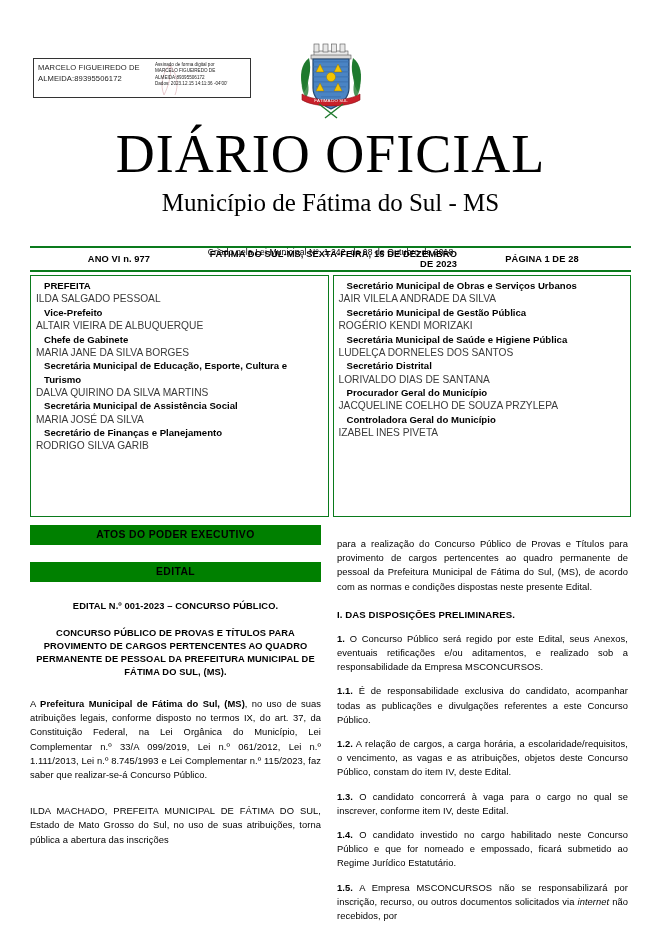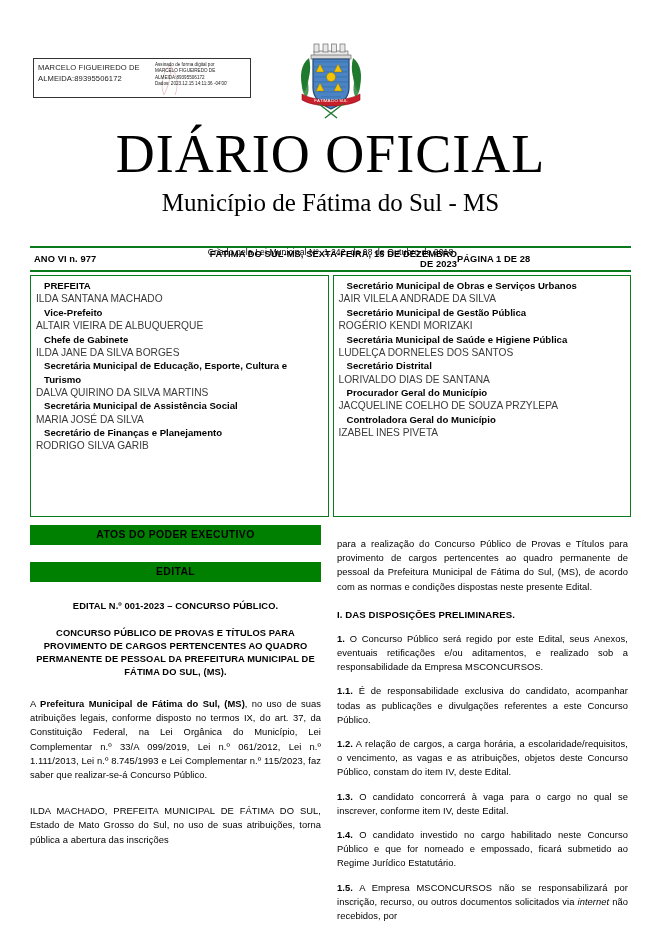--- a/index.html
+++ b/index.html
@@ -111,23 +111,23 @@
     top: 246px;
     height: 22px;
     border-top: 2.5px solid #0a7a1c;
     border-bottom: 2.5px solid #0a7a1c;
     display: flex;
     align-items: center;
     font-size: 9.3px;
     font-weight: bold;
     letter-spacing: .1px;
   }
-  .infobar .ib-left  { width: 170px; padding-left: 4px; text-align: left; }
+  .infobar .ib-left  { width: 170px; padding-left: 4px; text-align: center; }
   .infobar .ib-mid   { flex: 1; text-align: right; }
-  .infobar .ib-right { width: 170px; padding-right: 4px; text-align: left; }
+  .infobar .ib-right { width: 170px; padding-right: 4px; text-align: center; }
 
   
   .officials {
     position: absolute;
     left: 30px;
     right: 30px;
     top: 275px;
     display: flex;
     gap: 4px;
   }
@@ -276,25 +276,25 @@
 
   <div class="infobar">
     <div class="ib-left">ANO VI n. 977</div>
     <div class="ib-mid">FÁTIMA DO SUL-MS, SEXTA-FEIRA, 15 DE DEZEMBRO DE 2023</div>
     <div class="ib-right">PÁGINA 1 DE 28</div>
   </div>
 
   <div class="officials">
     <div class="off-box">
       <div class="off-role">PREFEITA</div>
-      <div class="off-name">ILDA SANTANA MACHADO</div>
+      <div class="off-name">ILDA SALGADO PESSOAL</div>
       <div class="off-role">Vice-Prefeito</div>
       <div class="off-name">ALTAIR VIEIRA DE ALBUQUERQUE</div>
       <div class="off-role">Chefe de Gabinete</div>
-      <div class="off-name">ILDA JANE DA SILVA BORGES</div>
+      <div class="off-name">MARIA JANE DA SILVA BORGES</div>
       <div class="off-role">Secretária Municipal de Educação, Esporte, Cultura e Turismo</div>
       <div class="off-name">DALVA QUIRINO DA SILVA MARTINS</div>
       <div class="off-role">Secretária Municipal de Assistência Social</div>
       <div class="off-name">MARIA JOSÉ DA SILVA</div>
       <div class="off-role">Secretário de Finanças e Planejamento</div>
       <div class="off-name">RODRIGO SILVA GARIB</div>
     </div>
     <div class="off-box">
       <div class="off-role">Secretário Municipal de Obras e Serviços Urbanos</div>
       <div class="off-name">JAIR VILELA ANDRADE DA SILVA</div>

